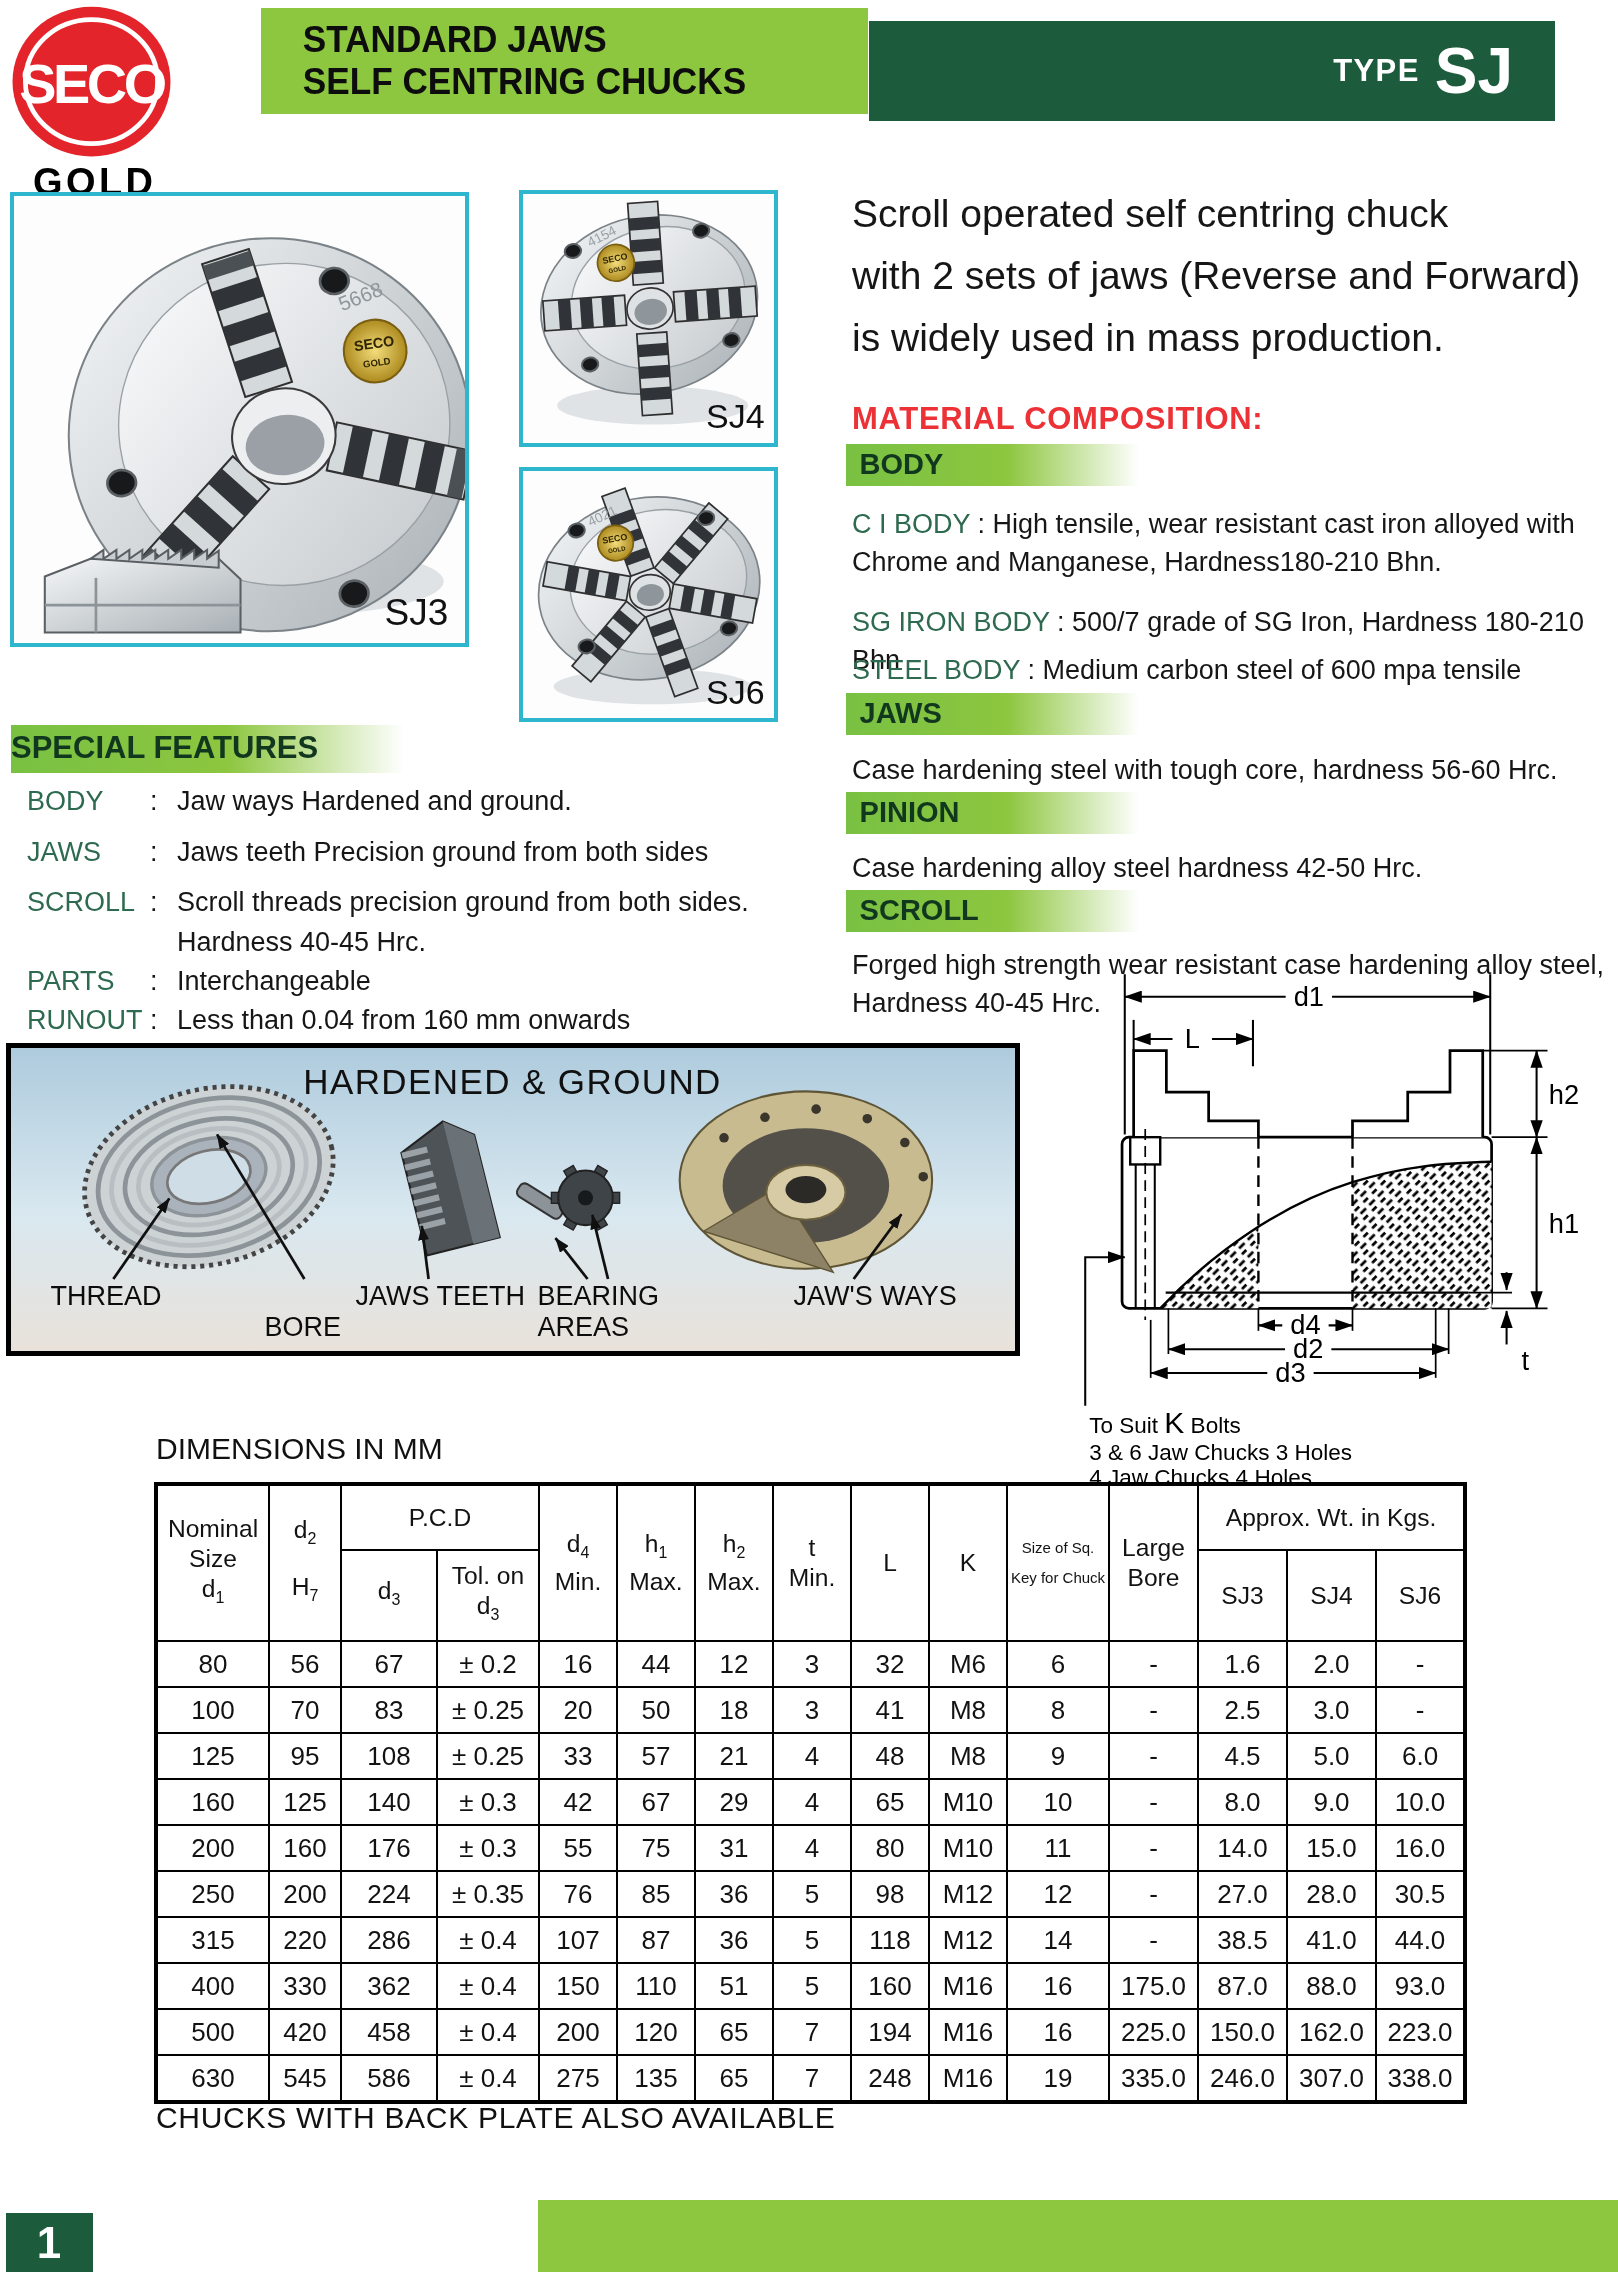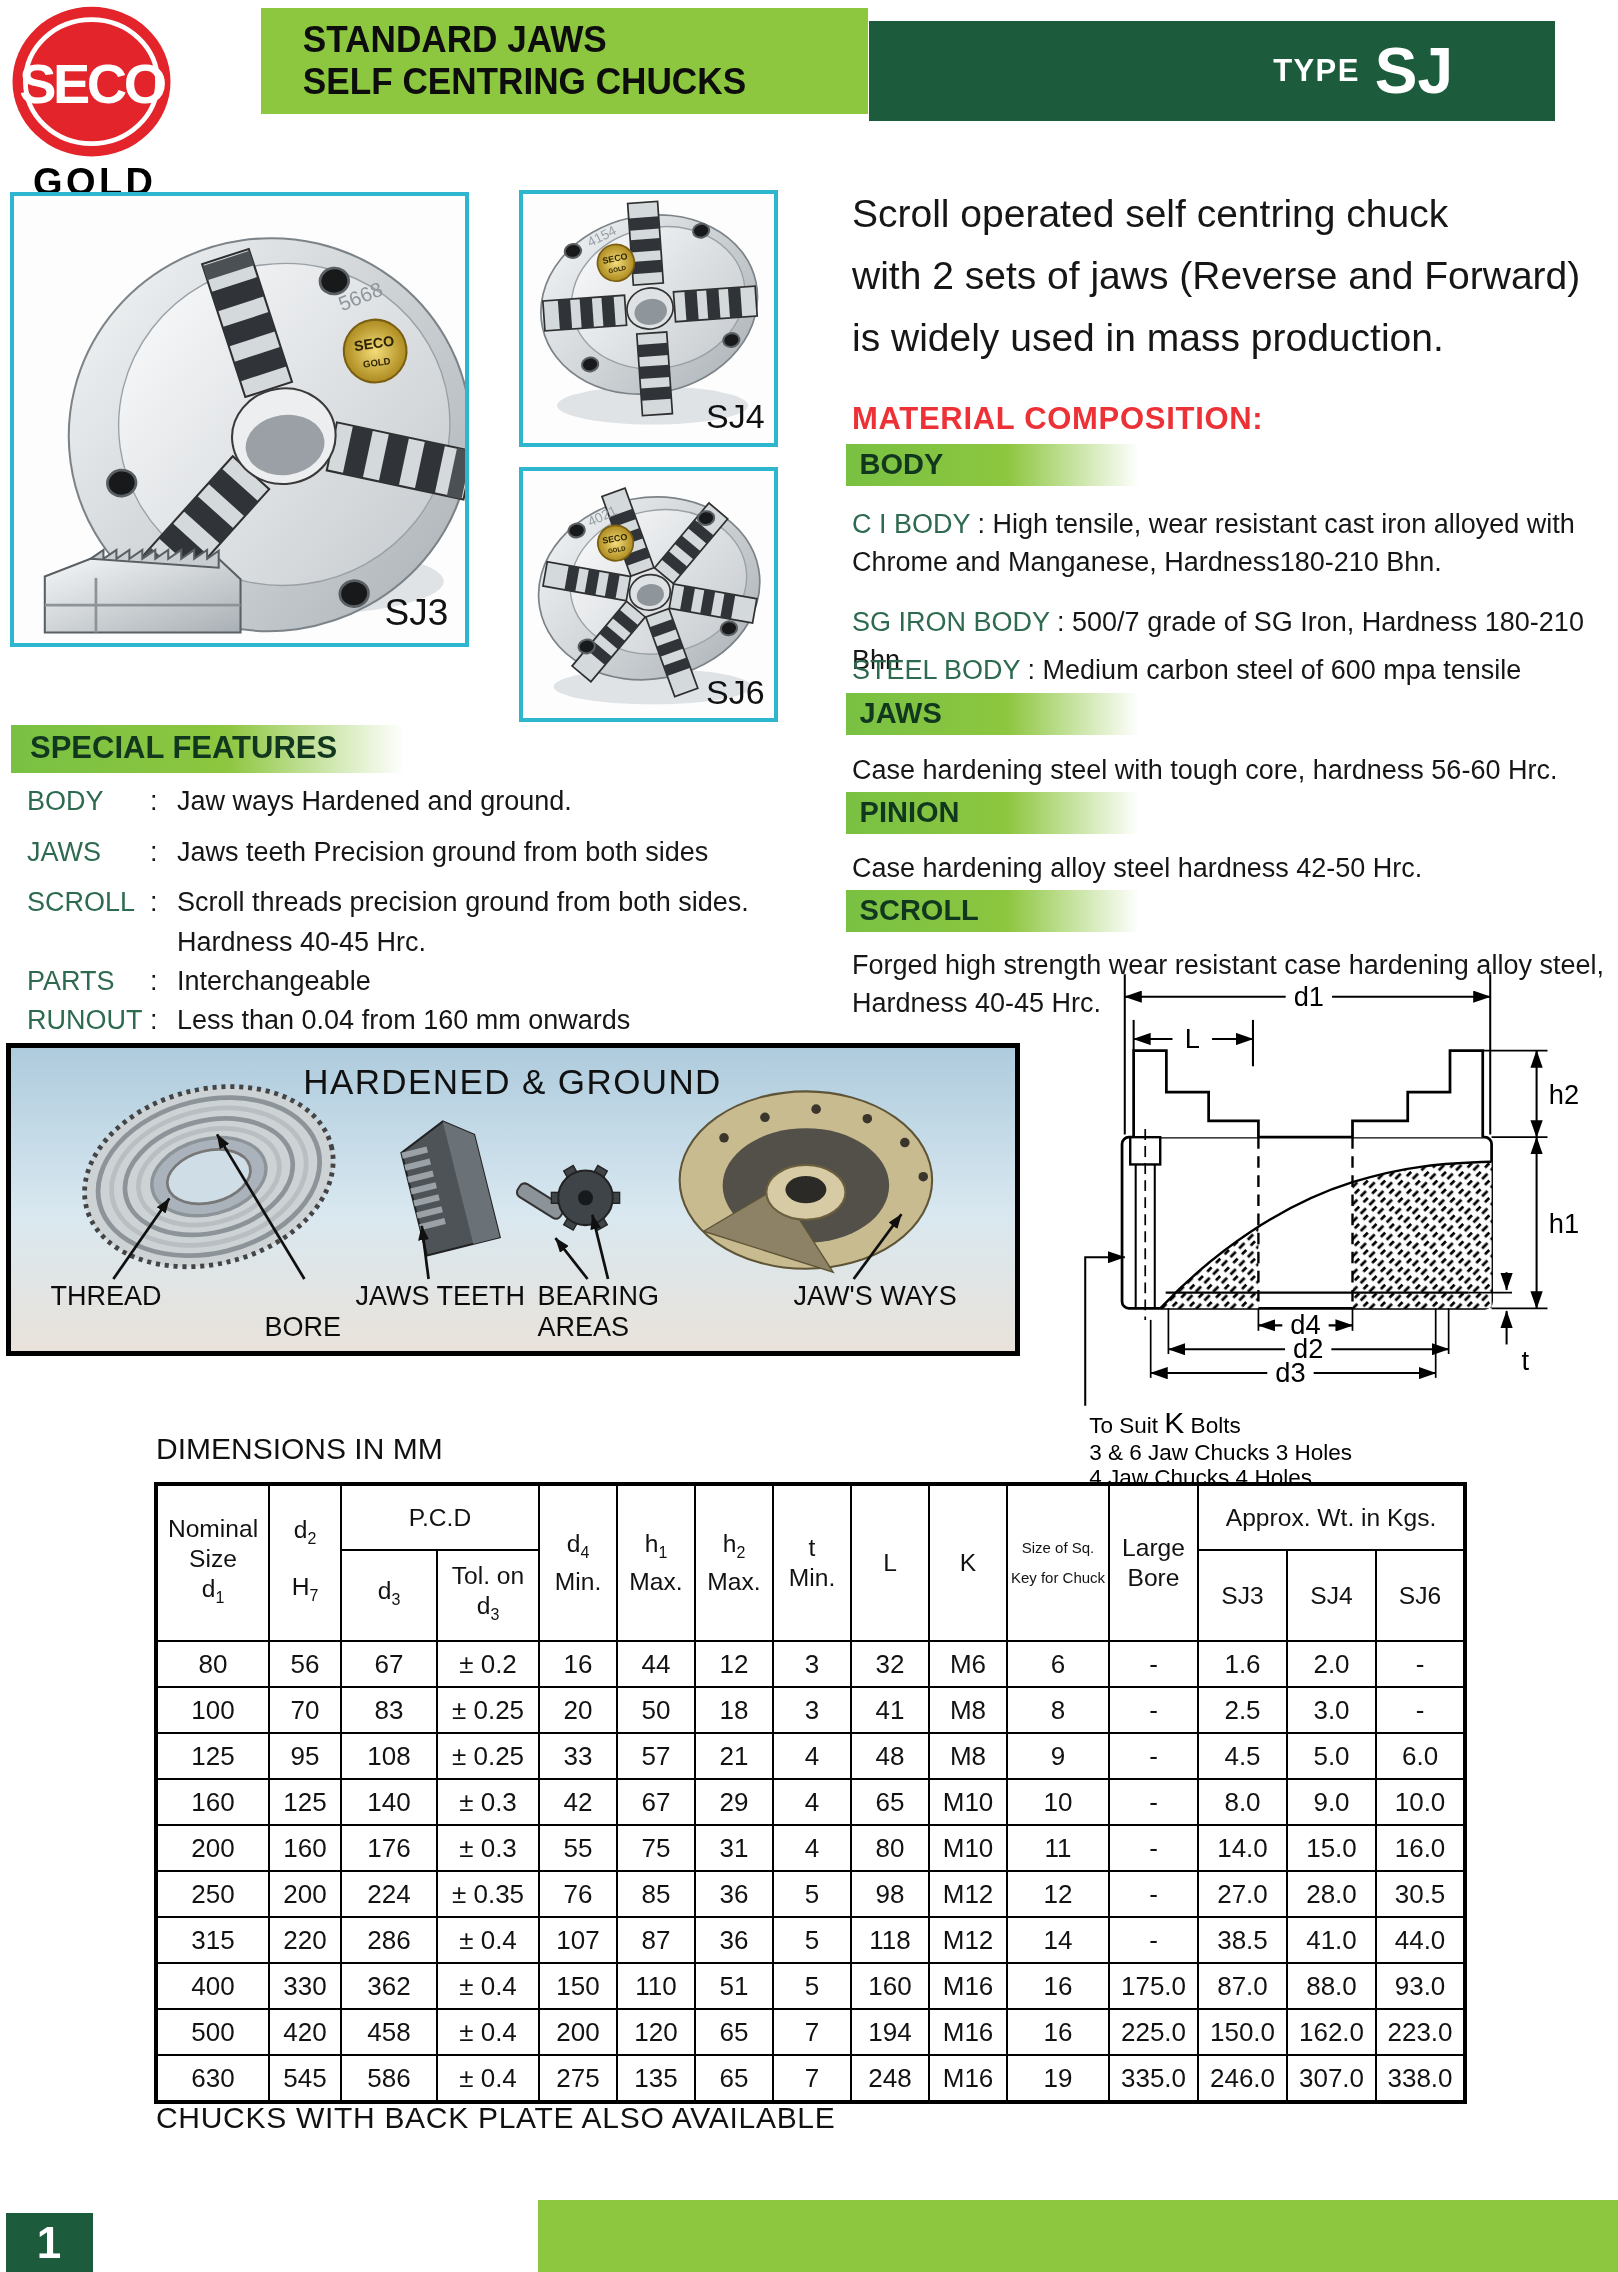--- a/index.html
+++ b/index.html
@@ -4,38 +4,38 @@
 <style>
   html,body{margin:0;padding:0;background:#888;}
   .page{position:relative;width:1619px;height:2273px;background:#ffffff;overflow:hidden;
         font-family:"Liberation Sans",sans-serif;color:#141414;}
   .abs{position:absolute;}
   
   .banner-light{left:261px;top:8.2px;width:607px;height:106px;background:#8dc63f;}
   .banner-title{padding:11px 0 0 44px;font-weight:bold;font-size:37px;line-height:42px;color:#0d0d0d;
                 transform:scaleX(.95);transform-origin:left top;white-space:nowrap;}
   .banner-dark{left:869px;top:20.5px;width:686px;height:100px;background:#1c5b3c;display:flex;
-               align-items:center;justify-content:flex-end;padding-right:102px;box-sizing:border-box;}
+               align-items:center;justify-content:flex-end;padding-right:42px;box-sizing:border-box;}
   .type-label{color:#fff;font-weight:bold;font-size:31px;letter-spacing:1.4px;margin-right:15px;}
   .type-value{color:#fff;font-weight:bold;font-size:64px;}
   .gold-label{left:33px;top:161px;width:112px;text-align:center;font-size:38px;font-weight:bold;
               letter-spacing:3.4px;color:#000;}
   
   .pbox{border:4.1px solid #2eb6ce;background:#fdfdfd;box-sizing:border-box;}
   .plabel{position:absolute;font-size:37px;color:#111;}
   
   .intro{left:852px;top:183px;width:761px;font-size:39px;line-height:62px;color:#161616;}
   .red-head{left:852px;top:401px;font-size:31px;font-weight:bold;color:#ec3237;letter-spacing:0.7px;text-align:right;}
   .gbar{left:846px;width:293px;height:42px;background:linear-gradient(to right,#79c143,#8dc63f 55%,#ffffff 100%);
         font-size:29px;font-weight:bold;color:#12371f;line-height:41px;padding-left:13.6px;box-sizing:border-box;}
   .mitem{left:852px;width:763px;font-size:27px;line-height:38px;color:#161616;}
   .mlabel{color:#2d6a4f;}
   
   .sf-bar{left:11px;top:725px;width:393px;height:48px;background:linear-gradient(to right,#79c143,#8dc63f 55%,#ffffff 100%);
-          font-size:31px;font-weight:bold;color:#12371f;line-height:46px;padding-left:19px;box-sizing:border-box;}
+          font-size:31px;font-weight:bold;color:#12371f;line-height:46px;box-sizing:border-box;}
   .sf-row{left:27px;width:805px;font-size:27px;color:#161616;display:flex;}
   .sf-label{color:#2d6a4f;width:123px;flex:0 0 123px;}
   .sf-sep{width:27px;flex:0 0 27px;}
   
   .panel{left:5.5px;top:1043px;width:1014px;height:313px;border:5.5px solid #000;box-sizing:border-box;
          background:linear-gradient(to bottom,#aecbdd,#d9e8f0 55%,#e9e2da 100%);}
   .panel-title{position:absolute;left:0;top:13.6px;width:100%;text-align:center;font-size:35px;color:#101010;letter-spacing:1.4px;}
   .panel-label{position:absolute;font-size:27px;color:#0c0c0c;}
   
   .tbl-title{left:156px;top:1432px;font-size:30px;color:#111;}

